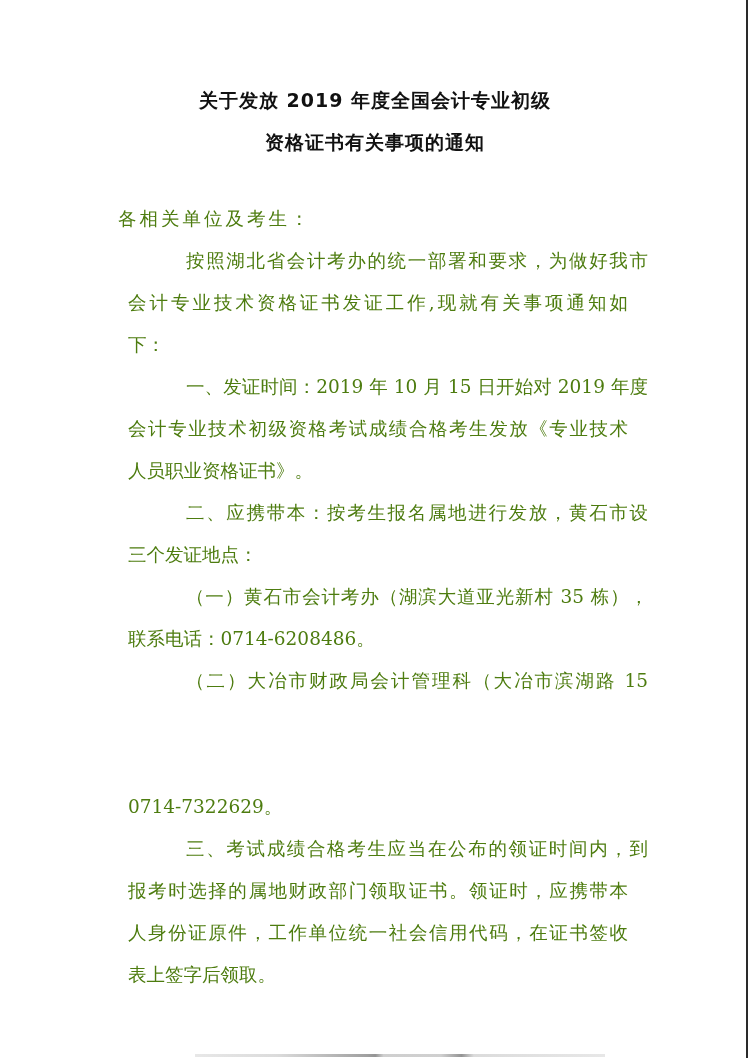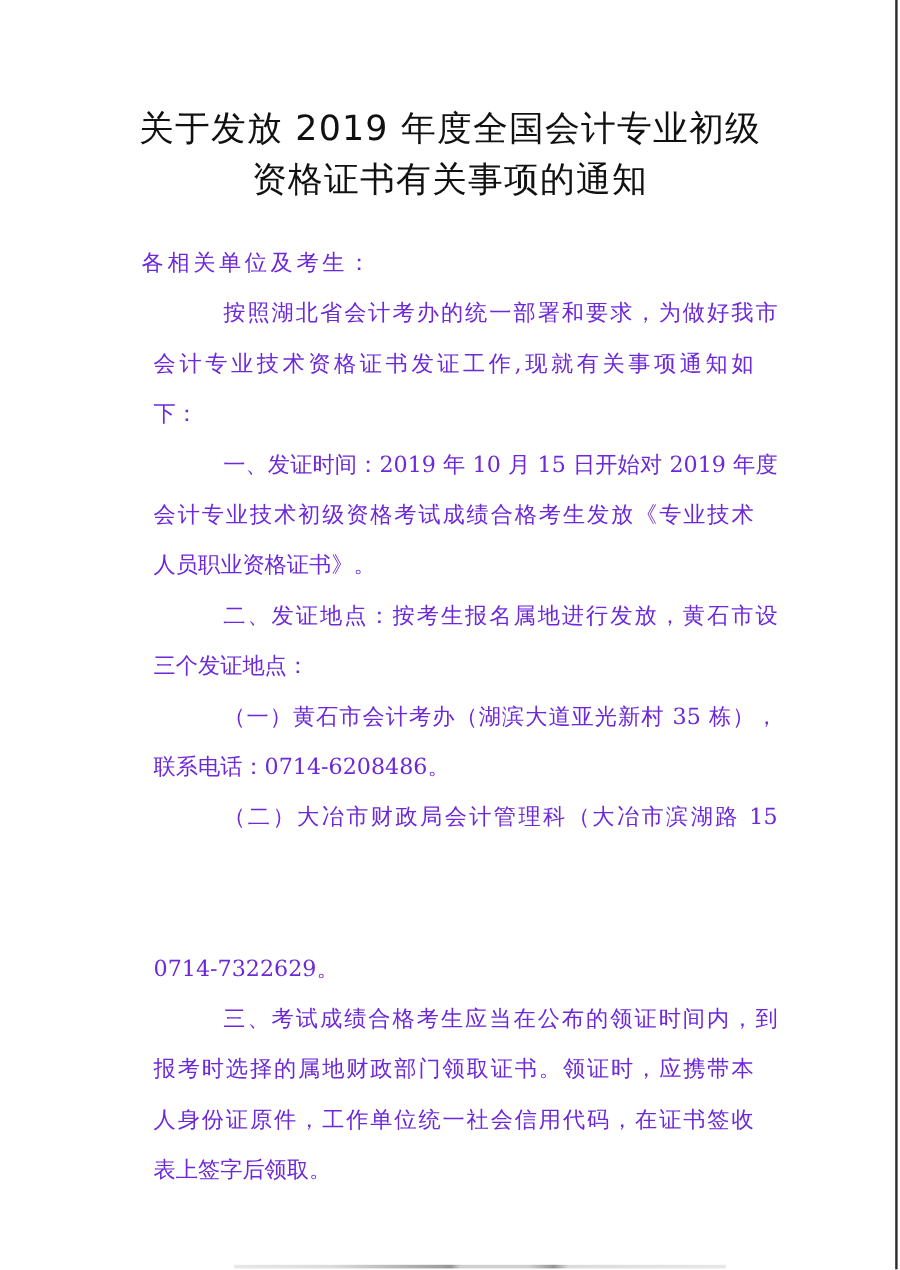--- a/index.html
+++ b/index.html
@@ -25,34 +25,34 @@
       position: absolute;
       right: 2px; top: 0;
       width: 2px; height: 1058px;
       background: #2a2a2a;
     }
     .title {
       position: absolute;
       left: 0; right: 0;
       text-align: center;
       font-family: "DejaVu Sans", "Liberation Sans", sans-serif;
-      font-weight: normal;
-      font-size: 29px;
+      font-weight: bold;
+      font-size: 19px;
       letter-spacing: 1px;
       color: #111;
     }
     .title.l1 { top: 88px; }
     .title.l2 { top: 130px; }
     .line {
       position: absolute;
       left: 128px;
       width: 500px;
       font-size: 18.5px;
       white-space: nowrap;
-      color: #6d28d9;
+      color: #4d7c0f;
       text-align: justify;
       text-align-last: justify;
     }
     .line.indent { left: 166px; width: 462px; margin-left: 20px; }
     .line.noj { text-align-last: left; }
     .line.salutation { left: 118px; letter-spacing: 3px; text-align-last: left; }
     .scan-marks {
       position: absolute;
       left: 195px; top: 1054px;
       width: 410px; height: 3px;
@@ -74,21 +74,21 @@
   <div class="line salutation" style="top:206px">各相关单位及考生：</div>
 
   <div class="line indent" style="top:248px">按照湖北省会计考办的统一部署和要求，为做好我市</div>
   <div class="line" style="top:290px">会计专业技术资格证书发证工作,现就有关事项通知如</div>
   <div class="line noj" style="top:332px">下：</div>
 
   <div class="line indent" style="top:374px">一、发证时间：2019 年 10 月 15 日开始对 2019 年度</div>
   <div class="line" style="top:416px">会计专业技术初级资格考试成绩合格考生发放《专业技术</div>
   <div class="line noj" style="top:458px">人员职业资格证书》。</div>
 
-  <div class="line indent" style="top:500px">二、发证地点：按考生报名属地进行发放，黄石市设</div>
+  <div class="line indent" style="top:500px">二、应携带本：按考生报名属地进行发放，黄石市设</div>
   <div class="line noj" style="top:542px">三个发证地点：</div>
 
   <div class="line indent" style="top:584px">（一）黄石市会计考办（湖滨大道亚光新村 35 栋），</div>
   <div class="line noj" style="top:626px">联系电话：0714-6208486。</div>
 
   <div class="line indent" style="top:668px">（二）大冶市财政局会计管理科（大冶市滨湖路 15</div>
 
   <div class="line noj" style="top:794px">0714-7322629。</div>
 
   <div class="line indent" style="top:836px">三、考试成绩合格考生应当在公布的领证时间内，到</div>

